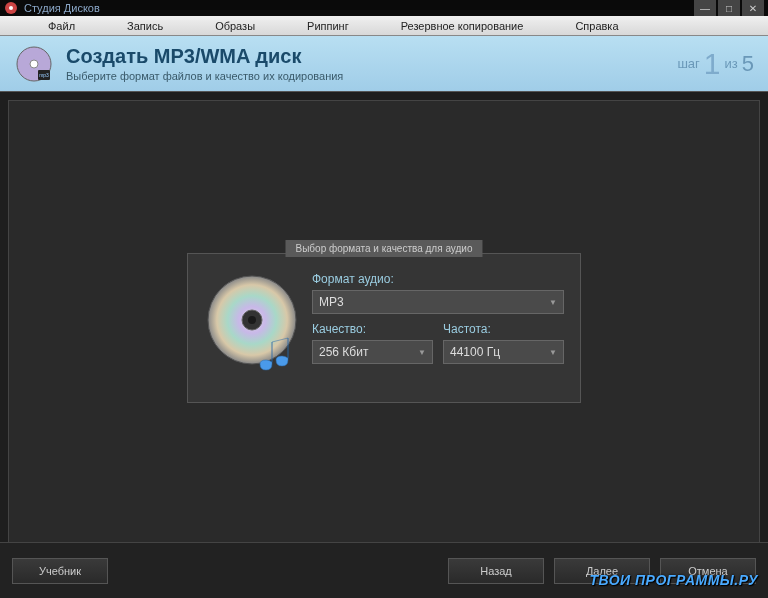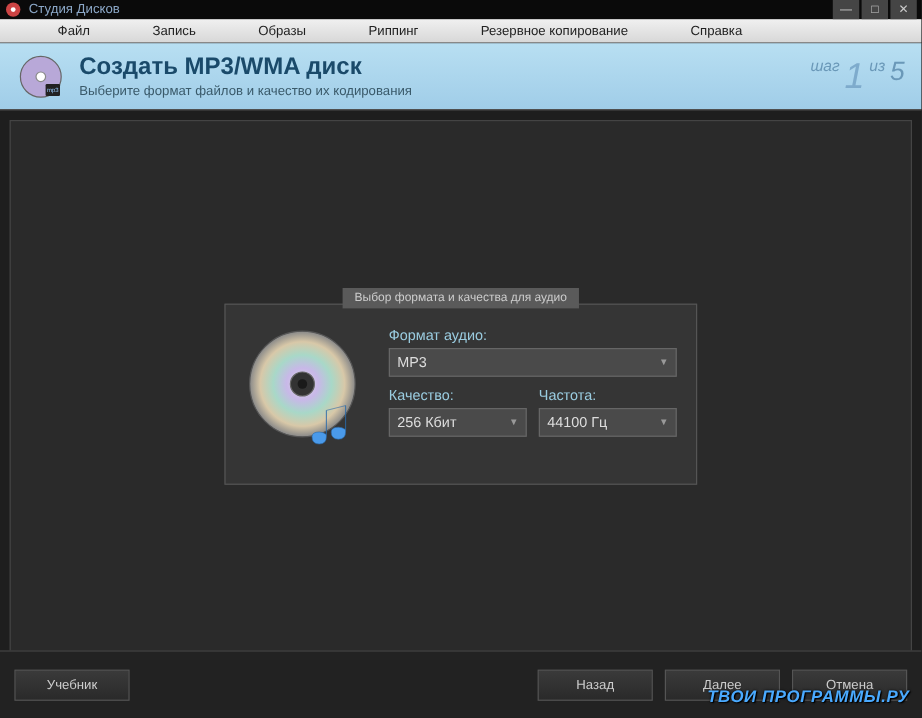--- a/index.html
+++ b/index.html
@@ -12,29 +12,29 @@
     .win-btn { width: 22px; height: 16px; background: #454545; color: #ccc; font-size: 10px; display: flex; align-items: center; justify-content: center; cursor: pointer; }
     
     .menubar { height: 20px; background: linear-gradient(#f0f0f0, #d8d8d8); display: flex; align-items: center; padding: 0 4px; border-bottom: 1px solid #888; }
     .menu-item { padding: 2px 8px; font-size: 11px; color: #222; cursor: pointer; margin-left: 36px; }
     
     .step-banner { height: 56px; background: linear-gradient(#b8dff2, #a0cde8); display: flex; align-items: center; padding: 0 14px; border-bottom: 1px solid #555; }
     .banner-icon { width: 40px; height: 40px; margin-right: 12px; }
     .banner-text { flex: 1; }
     .banner-title { font-size: 20px; font-weight: bold; color: #1a4a6a; }
     .banner-sub { font-size: 11px; color: #3a5a6a; margin-top: 2px; }
-    .step-ind { color: #6a98b8; font-size: 13px; display: flex; align-items: flex-start; gap: 4px; font-style: italic; }
+    .step-ind { color: #6a98b8; font-size: 13px; display: flex; align-items: center; gap: 4px; }
     .step-cur { font-size: 30px; color: #7eabcc; font-weight: 300; }
     .step-total { font-size: 22px; color: #6a98b8; }
     
     .content { background: #2a2a2a; position: absolute; top: 100px; left: 8px; right: 8px; bottom: 42px; border: 1px solid #444; display: flex; align-items: center; justify-content: center; }
     
     .format-panel { background: #353535; border: 1px solid #555; padding: 0; width: 394px; position: relative; }
     .panel-header { position: absolute; top: -14px; left: 50%; transform: translateX(-50%); background: #5a5a5a; color: #ccc; font-size: 10px; padding: 3px 10px; white-space: nowrap; }
-    .panel-body { display: flex; padding: 18px 16px 16px; gap: 20px; }
+    .panel-body { display: flex; padding: 18px 16px 16px; gap: 8px; }
     .disc-art { width: 100px; flex-shrink: 0; }
     .form-area { flex: 1; }
     .field-label { color: #9acce0; font-size: 12px; margin-bottom: 4px; }
     .select { background: #4a4a4a; border: 1px solid #666; color: #ddd; font-size: 12px; padding: 4px 6px; display: flex; justify-content: space-between; align-items: center; cursor: pointer; margin-bottom: 8px; }
     .select .arrow { color: #999; font-size: 8px; }
     .row { display: flex; gap: 10px; }
     .row > div { flex: 1; }
     
     .footer { position: absolute; bottom: 0; left: 0; right: 0; height: 56px; background: #222; border-top: 1px solid #444; display: flex; align-items: center; padding: 0 12px; gap: 10px; }
     .footer-spacer { flex: 1; }

